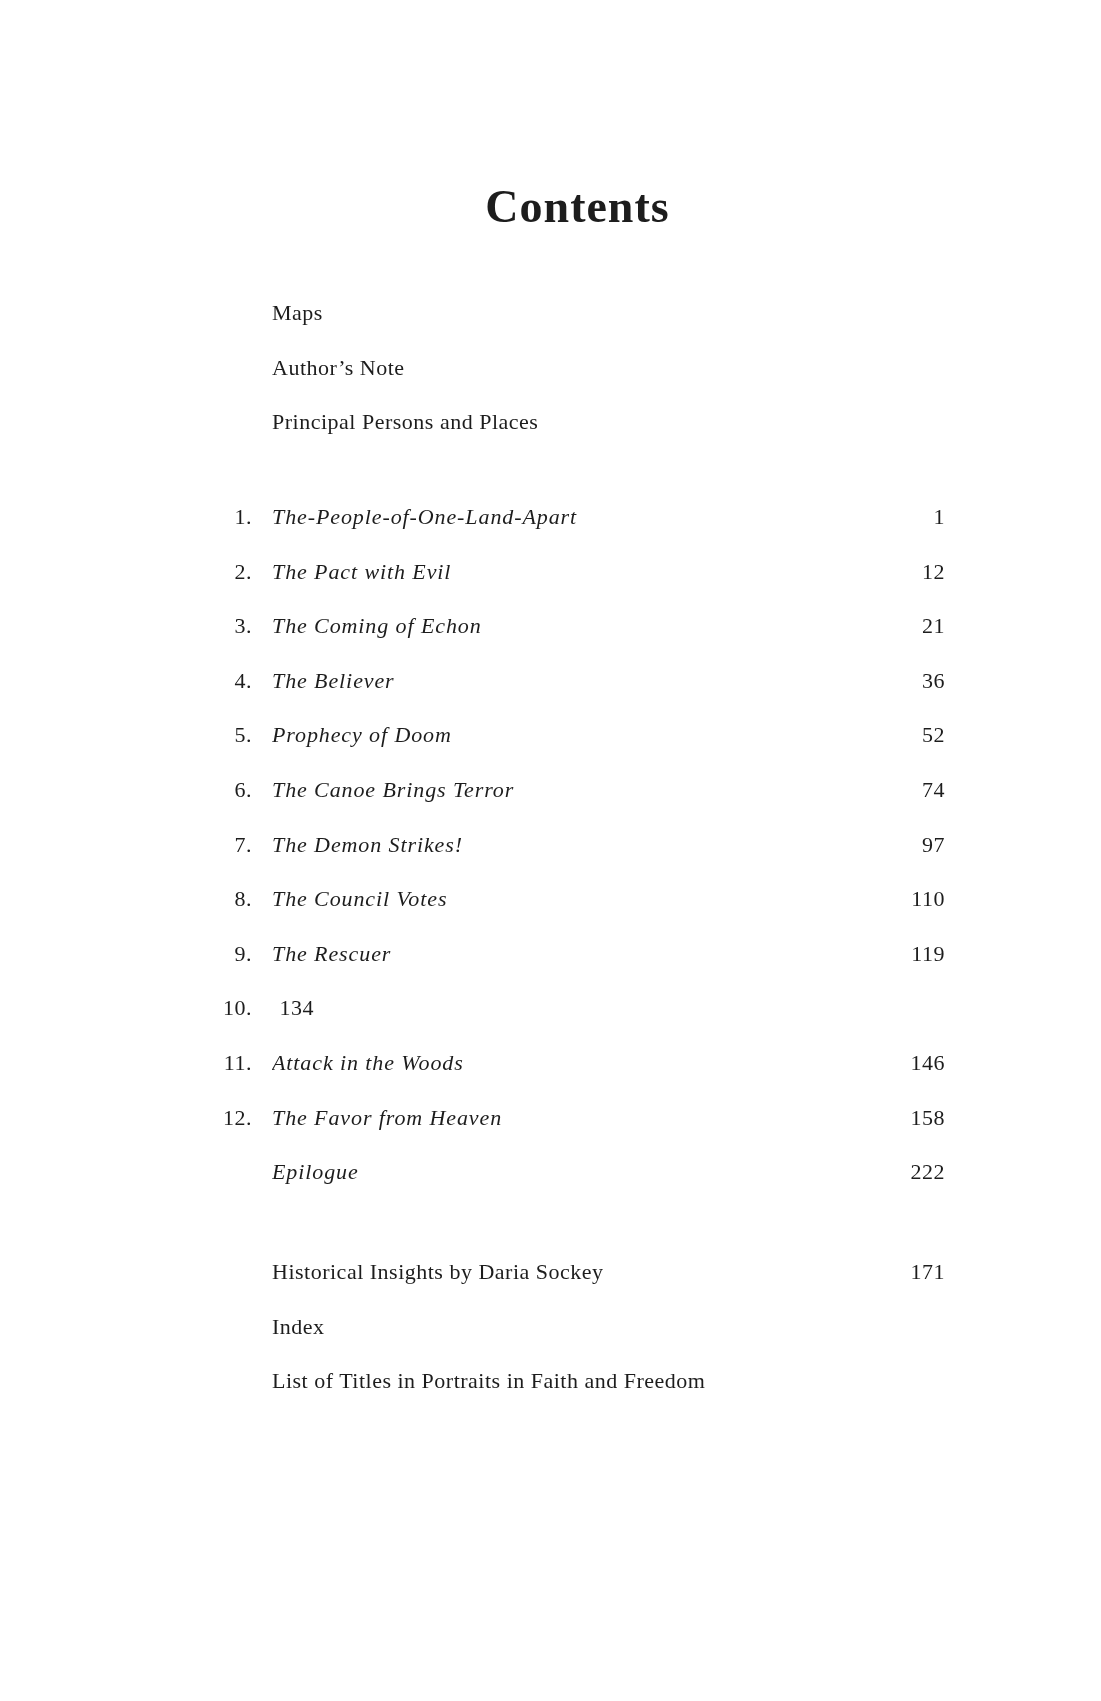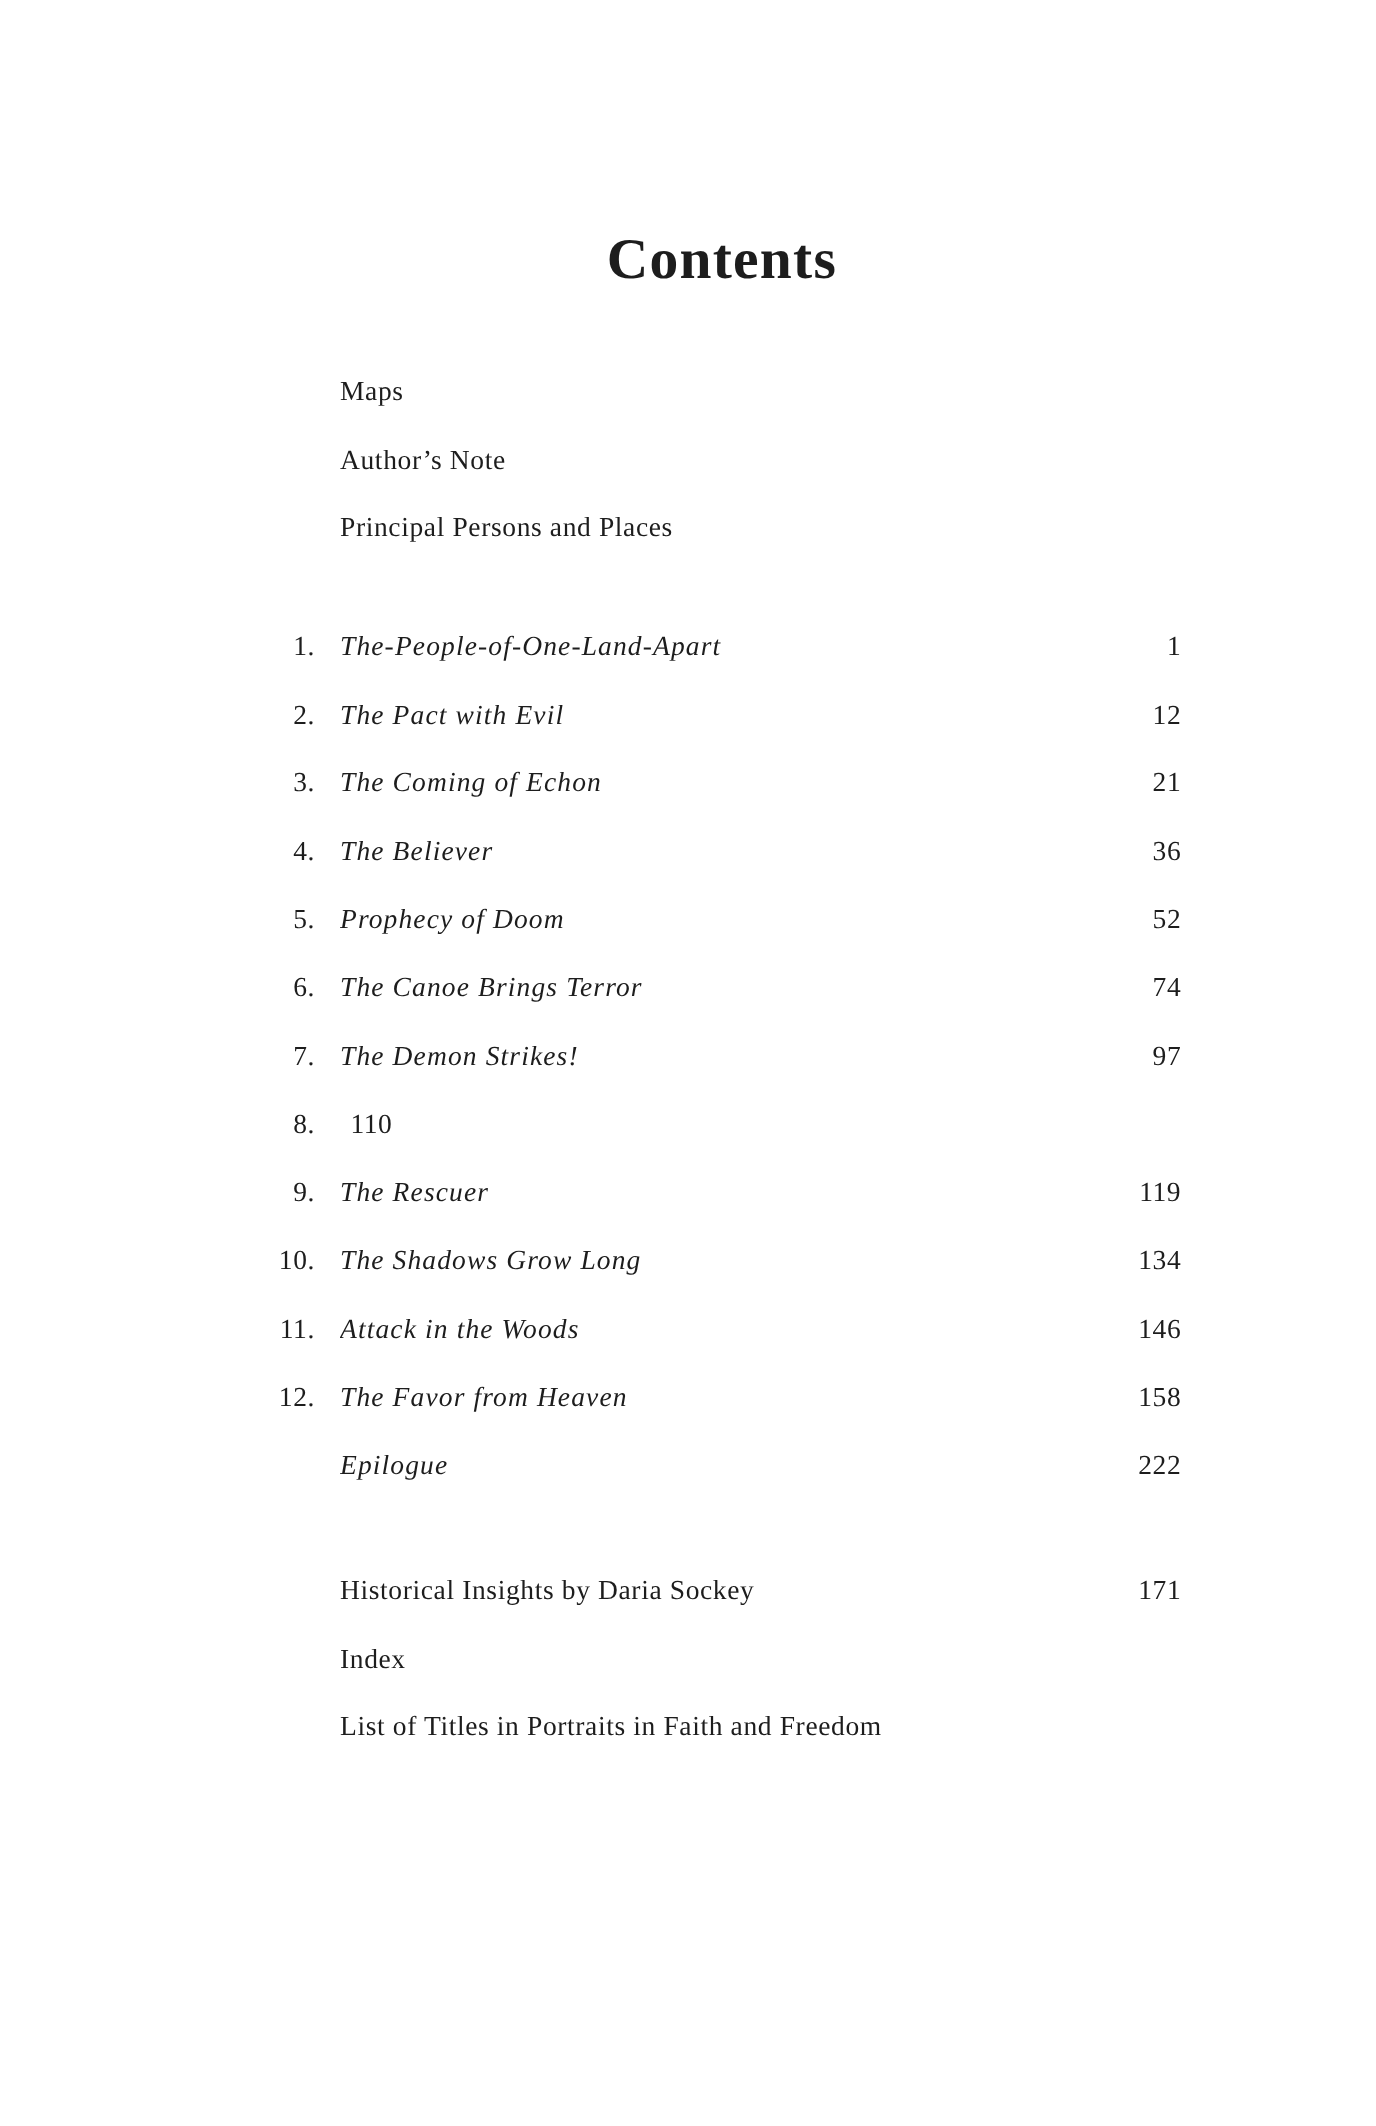--- a/index.html
+++ b/index.html
@@ -119,30 +119,30 @@
       <span class="ttl">The Canoe Brings Terror</span>
       <span class="pg">74</span>
     </div>
     <div class="row">
       <span class="num">7.</span>
       <span class="ttl">The Demon Strikes!</span>
       <span class="pg">97</span>
     </div>
     <div class="row">
       <span class="num">8.</span>
+      <span class="ttl">The Council Votes</span>
       <span class="pg">110</span>
     </div>
     <div class="row">
       <span class="num">9.</span>
       <span class="ttl">The Rescuer</span>
       <span class="pg">119</span>
     </div>
     <div class="row">
       <span class="num">10.</span>
-      <span class="ttl">The Shadows Grow Long</span>
       <span class="pg">134</span>
     </div>
     <div class="row">
       <span class="num">11.</span>
       <span class="ttl">Attack in the Woods</span>
       <span class="pg">146</span>
     </div>
     <div class="row">
       <span class="num">12.</span>
       <span class="ttl">The Favor from Heaven</span>

